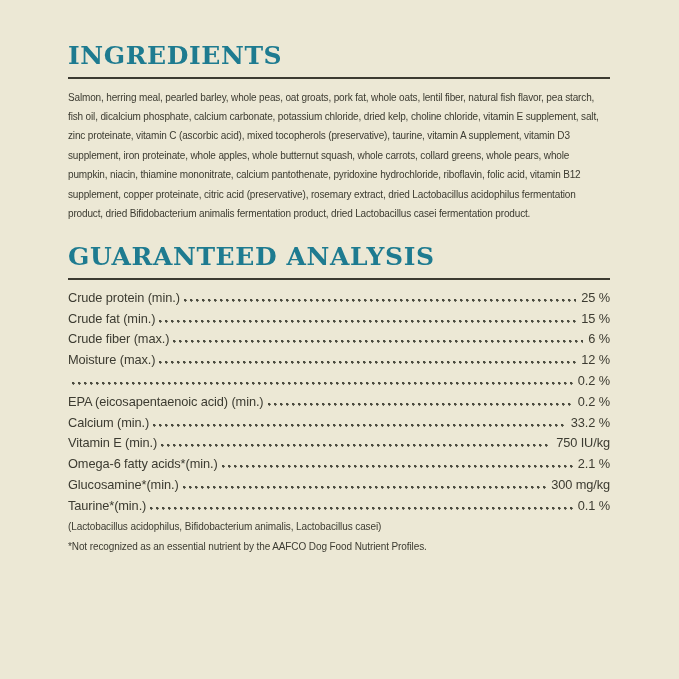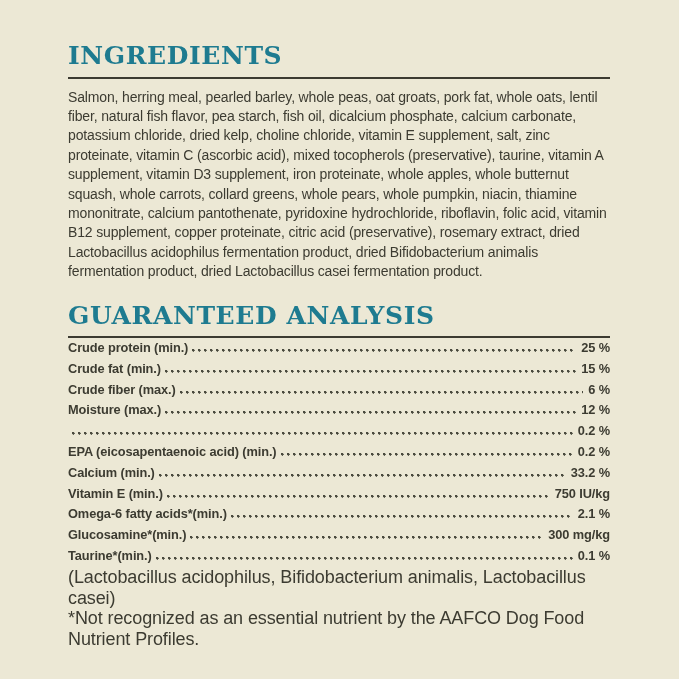--- a/index.html
+++ b/index.html
@@ -29,29 +29,29 @@
     margin: 0;
     line-height: 1.1;
   }
   .rule {
     border: none;
     border-top: 2.5px solid #3c3b31;
     margin: 7px 0 0 0;
   }
   .ingredients-text {
     margin: 9px 0 0 0;
-    font-size: 14px;
+    font-size: 10px;
     letter-spacing: -0.15px;
     line-height: 19.4px;
   }
   .ga-section {
     margin-top: 20px;
   }
   .ga-table {
-    font-weight: bold;
+    margin-top: 8px;
   }
   .ga-row {
     display: flex;
     align-items: baseline;
     font-size: 12.8px;
     letter-spacing: -0.1px;
     line-height: 20.8px;
   }
   .ga-label { white-space: nowrap; }
   .ga-value { white-space: nowrap; }
@@ -59,21 +59,21 @@
     flex: 1 1 auto;
     height: 3px;
     margin: 0 5px 0 4px;
     background-image: radial-gradient(circle at 1.3px 1.3px, #4a4a3e 1.15px, rgba(0,0,0,0) 1.5px);
     background-size: 6px 3px;
     background-repeat: repeat-x;
     background-position: left bottom;
   }
   .ga-subnote,
   .ga-footnote {
-    font-size: 18px;
+    font-size: 10px;
     letter-spacing: -0.1px;
     line-height: 20.8px;
     margin: 0;
   }
 </style>
 </head>
 <body>
 
 <div class="page">
 

